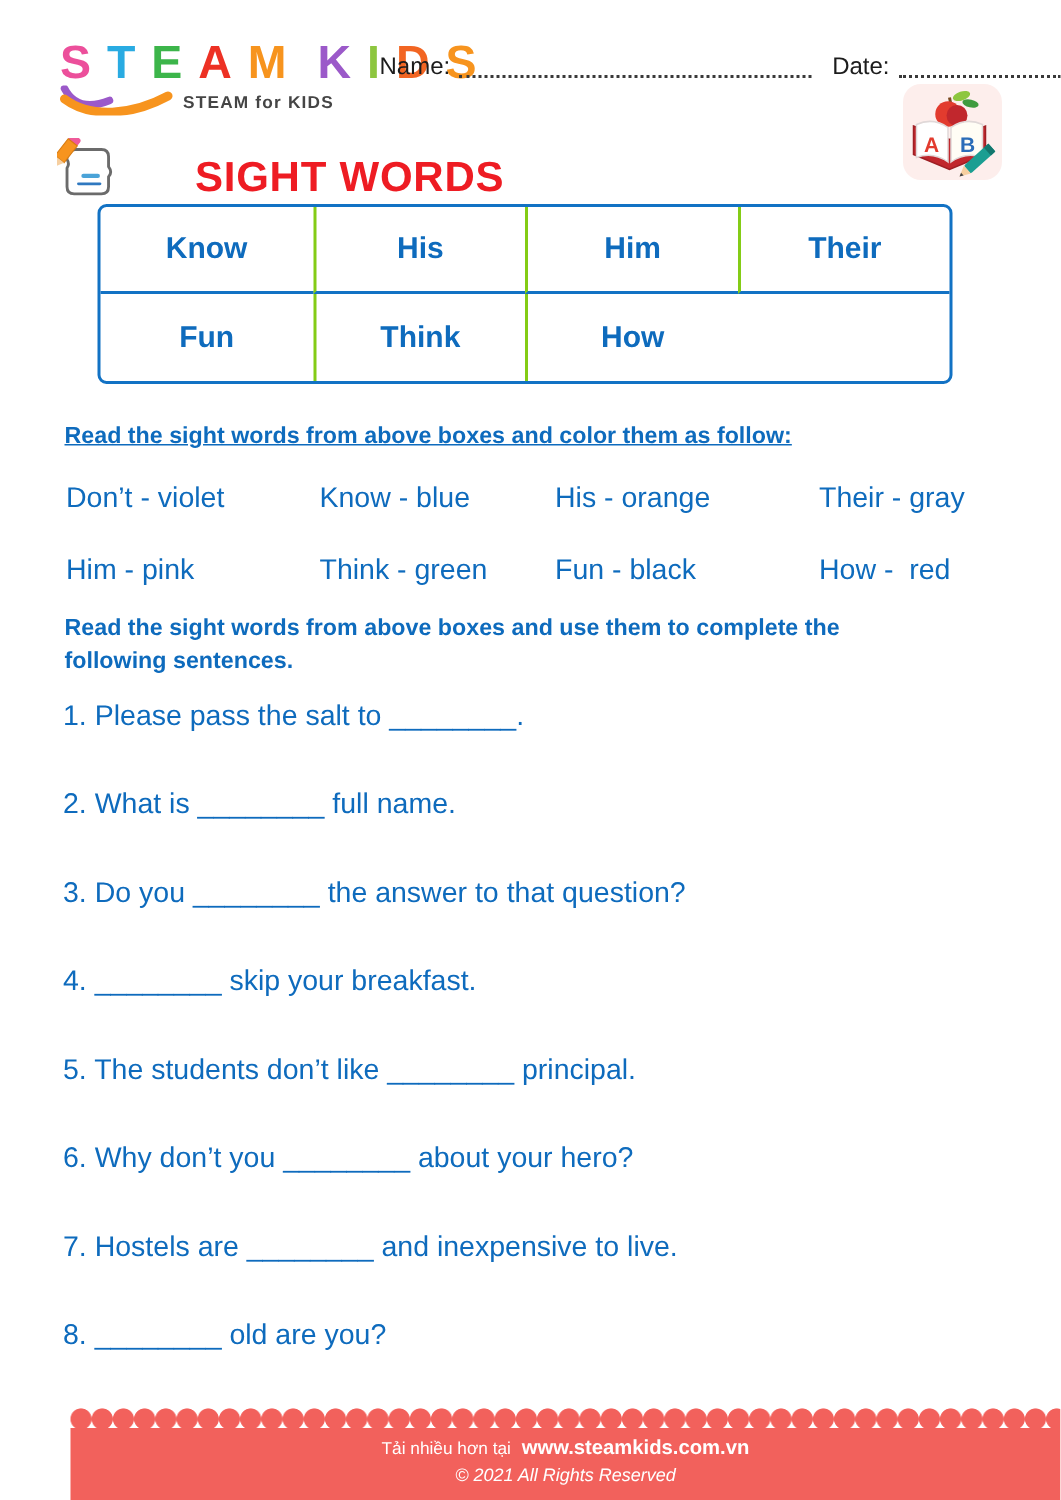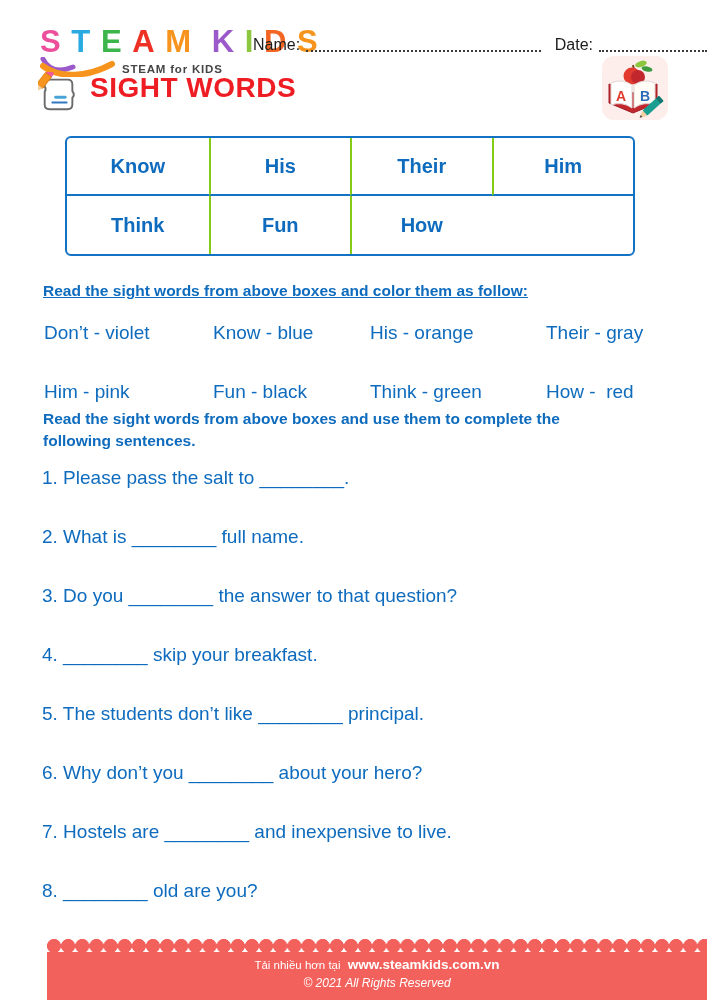--- a/index.html
+++ b/index.html
@@ -19,21 +19,21 @@
   .logo-bottom { display:flex; align-items:flex-end; margin-top:0px; }
   .logo-sub { font-size:11.5px; font-weight:bold; color:#454545; letter-spacing:0.8px; margin-left:4px; margin-bottom:2px; }
 
   .name-date { position:absolute; left:253px; top:36px; width:454px; display:flex; align-items:flex-end; font-size:16px; color:#1c1c1c; }
   .dotline { border-bottom:2px dotted #3a3a3a; height:14px; margin:0 0 2px 6px; }
   .dot-name { flex:1 1 auto; }
   .dot-date { width:108px; }
   .date-label { margin-left:14px; }
 
   
-  .title-row { position:absolute; left:38px; top:72px; display:flex; align-items:flex-start; }
+  .title-row { position:absolute; left:38px; top:92px; display:flex; align-items:flex-end;gap:40px; }
   .page-title { color:#ee1c23; font-size:28px; font-weight:800; letter-spacing:0.5px; margin-left:10px; }
 
   .book-icon { position:absolute; left:602px; top:56px; }
 
   
   .word-table {
     position:absolute; left:65px; top:136px; width:570px;
     display:grid; grid-template-columns:repeat(4,1fr); grid-auto-rows:58px;
     border:2.5px solid #1272c4; border-radius:6px;
   }
@@ -45,21 +45,21 @@
   .word-cell:nth-child(4n+1) { border-left:none; }
   .word-cell:nth-child(-n+4) { border-bottom:2px solid #1272c4; }
 
   
   .instr { position:absolute; color:#0e6bbd; font-weight:bold; font-size:15.5px; }
   .instr1 { left:43px; top:282px;text-decoration:underline; }
   .instr2 { left:43px; top:408px; width:575px; line-height:1.4; }
 
   .color-grid {
     position:absolute; left:44px; top:322px; width:618px;
-    display:grid; grid-template-columns:169px 157px 176px 1fr; row-gap:37px;
+    display:grid; grid-template-columns:169px 157px 176px 1fr; row-gap:26px;
     font-size:19px; color:#0e6bbd; white-space:pre;
   }
 
   
   .sentences { position:absolute; left:42px; top:467px; font-size:19px; color:#0e6bbd; }
   .sentence { height:22px; margin-bottom:37px; white-space:pre; }
 
   
   .footer { position:absolute; left:0; bottom:0; width:707px;padding-left:47px; }
   .scallops {
@@ -143,37 +143,37 @@
       <rect x="58" y="47" width="4" height="7" fill="#12766d"></rect>
       <polygon points="40,47 40,54 33,50.5" fill="#f6cfa0"></polygon>
       <polygon points="35.5,49.2 35.5,51.8 33,50.5" fill="#444444"></polygon>
     </g>
   </svg>
 </span>
 
 <div class="word-table">
   <div class="word-cell">Know</div>
   <div class="word-cell">His</div>
+  <div class="word-cell">Him</div>
   <div class="word-cell">Their</div>
-  <div class="word-cell">Him</div>
+  <div class="word-cell">Fun</div>
   <div class="word-cell">Think</div>
-  <div class="word-cell">Fun</div>
   <div class="word-cell">How</div>
 </div>
 
 <div class="instr instr1">Read the sight words from above boxes and color them as follow:</div>
 
 <div class="color-grid">
   <span>Don’t - violet</span>
   <span>Know - blue</span>
   <span>His - orange</span>
   <span>Their - gray</span>
   <span>Him - pink</span>
+  <span>Think - green</span>
   <span>Fun - black</span>
-  <span>Think - green</span>
   <span>How -  red</span>
 </div>
 
 <div class="instr instr2">Read the sight words from above boxes and use them to complete the following sentences.</div>
 
 <div class="sentences">
   <div class="sentence">1. Please pass the salt to ________.</div>
   <div class="sentence">2. What is ________ full name.</div>
   <div class="sentence">3. Do you ________ the answer to that question?</div>
   <div class="sentence">4. ________ skip your breakfast.</div>

